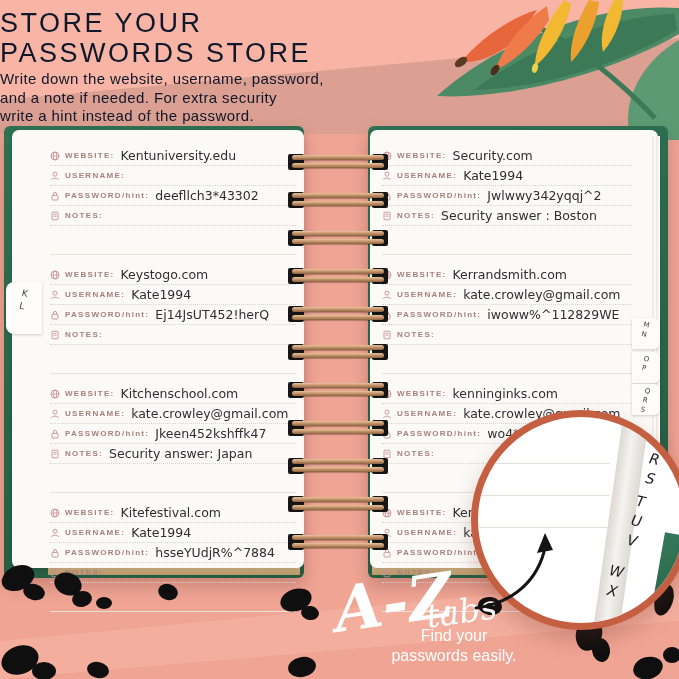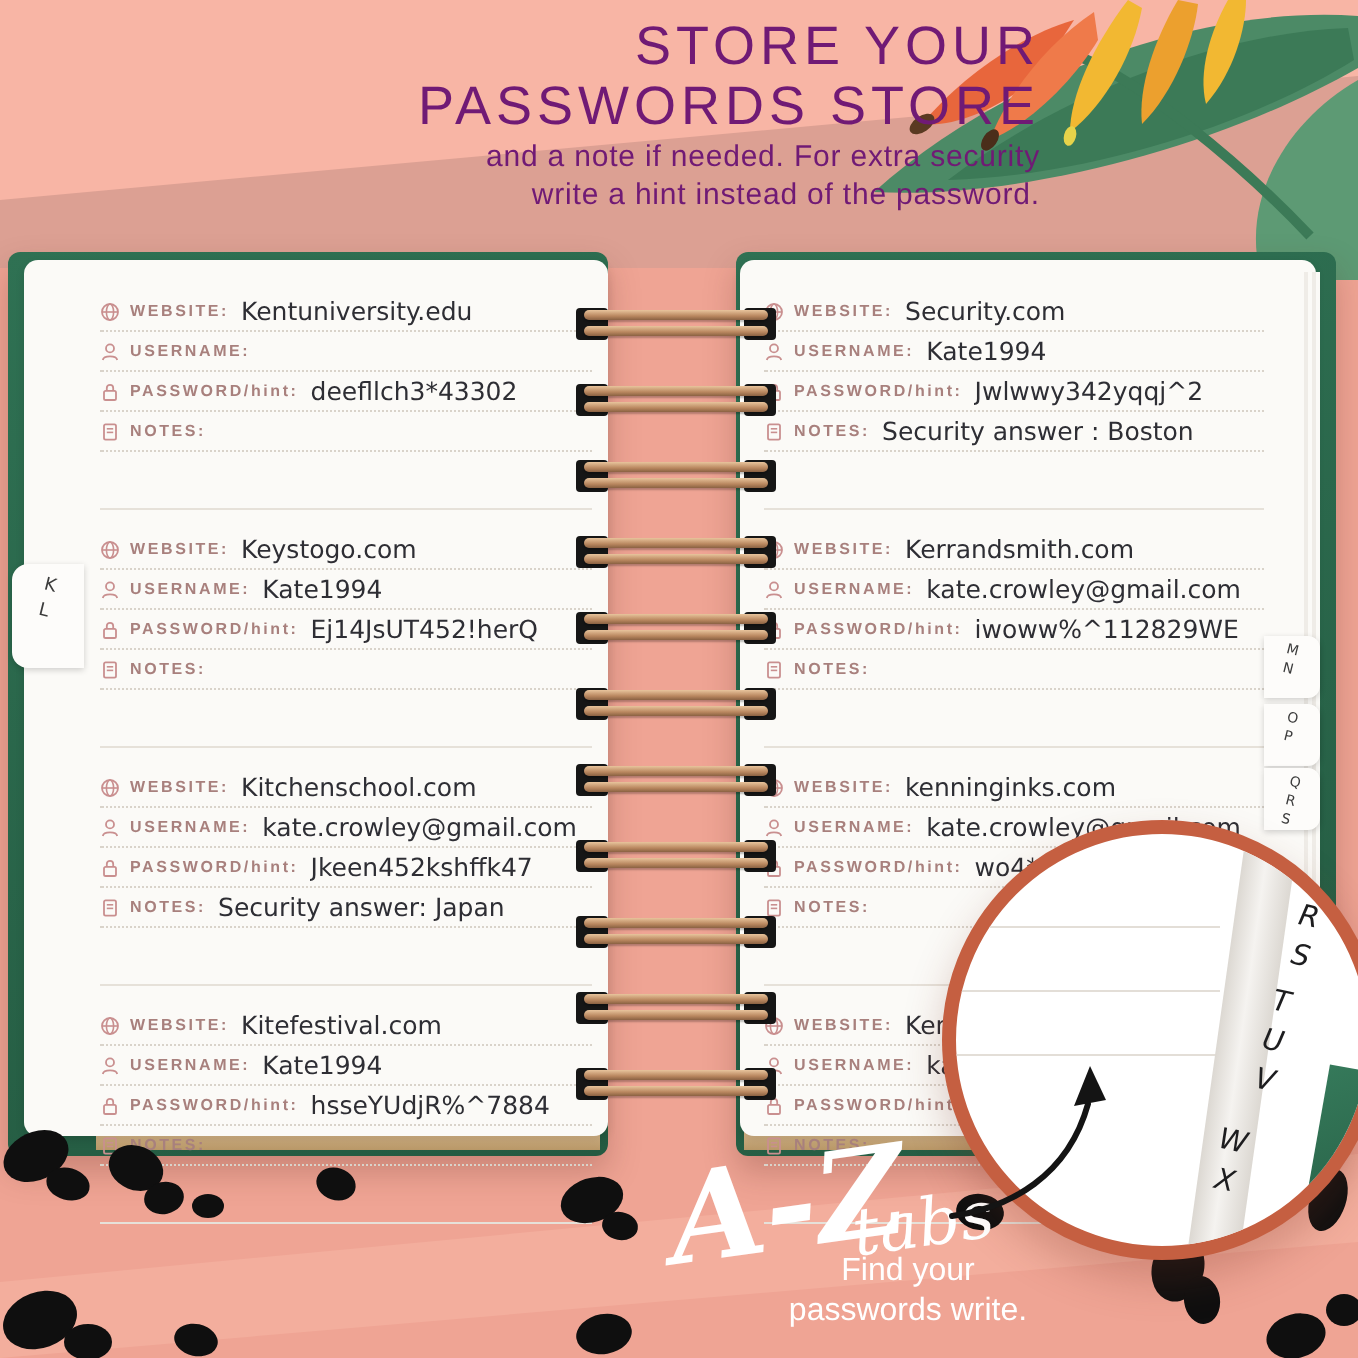--- a/index.html
+++ b/index.html
@@ -8,21 +8,21 @@
 
   
   .band{position:absolute;pointer-events:none;}
   #band-header{left:0;top:0;width:679px;height:134px;background:#dca093;}
   #band-top-light{left:0;top:0;width:679px;height:102px;background:#f8b5a5;
       clip-path:polygon(0 0,679px 0,679px 38px,0 100px);}
   #band-bottom-light{left:0;top:555px;width:679px;height:124px;background:#f3ae9d;
       clip-path:polygon(0 86px,679px 22px,679px 66px,0 124px);}
 
   
-  .hdr{position:absolute;left:0;width:520px;text-align:right;color:#701a75;z-index:2;}
+  .hdr{position:absolute;left:0;width:520px;text-align:left;color:#0f172a;z-index:2;}
   #title{top:8px;font-size:27px;letter-spacing:2.5px;line-height:30px;font-weight:400;}
   #subtitle{top:70px;font-size:15px;line-height:18.5px;letter-spacing:.4px;}
 
   
   #flower{position:absolute;right:0;top:0;z-index:1;}
 
   
   #notebook{position:absolute;left:0;top:120px;width:679px;height:464px;z-index:3;padding-left:44px;}
   .cover{position:absolute;background:linear-gradient(160deg,#2f7153,#245a41);border-radius:6px;
          box-shadow:0 8px 16px rgba(90,40,30,.25);}
@@ -136,20 +136,21 @@
     <ellipse cx="76" cy="70" rx="6" ry="3.5" transform="rotate(-55 76 70)" fill="#4a2e1a"></ellipse>
     <ellipse cx="116" cy="68" rx="5" ry="3" transform="rotate(-75 116 68)" fill="#e7d34a"></ellipse>
   </g>
 </svg>
 
 <div class="hdr" id="title">
   <div>STORE YOUR</div>
   <div>PASSWORDS STORE</div>
 </div>
 <div class="hdr" id="subtitle">
+  <div>Write down the website, username, password,</div>
   <div>and a note if needed. For extra security</div>
   <div>write a hint instead of the password.</div>
 </div>
 
 <div id="notebook">
   <div class="cover" id="cover-left"></div>
   <div class="cover" id="cover-right"></div>
   <div class="tan-edge" id="tan-left"></div>
   <div class="tan-edge" id="tan-right"></div>
 
@@ -533,14 +534,14 @@
 
 <svg id="arrow" width="679" height="679" viewBox="0 0 679 679">
   <path d="M476 608 C505 604 534 588 544 552" fill="none" stroke="#141414" stroke-width="3" stroke-linecap="round"></path>
   <polygon points="545,533 537,553 553,550" fill="#141414"></polygon>
 </svg>
 
 <span class="script" id="az">A-Z</span>
 <span class="script" id="tabs-word">tabs</span>
 <div id="caption">
   <div>Find your</div>
-  <div>passwords write.</div>
+  <div>passwords easily.</div>
 </div>
 
 </body></html>

